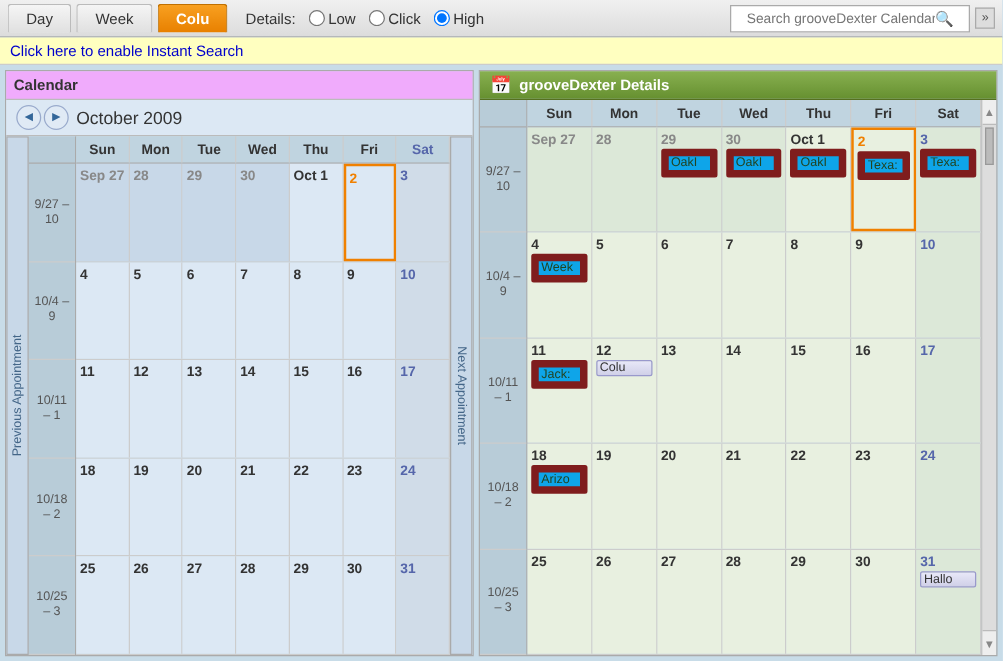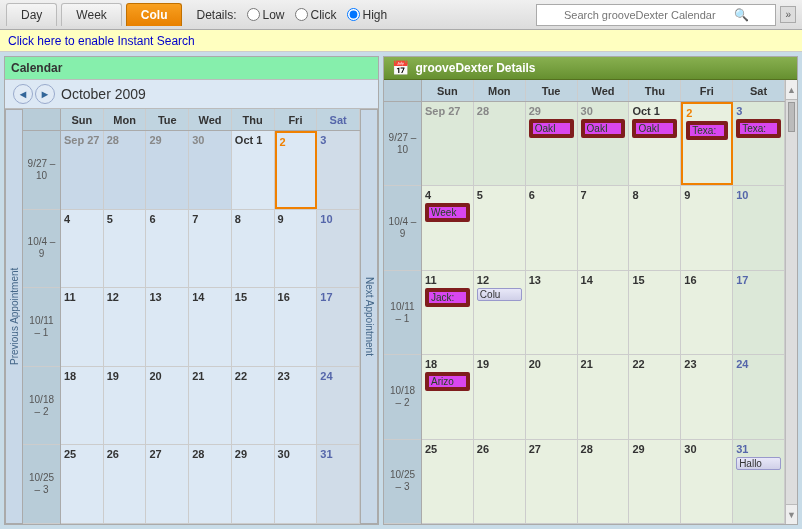--- a/index.html
+++ b/index.html
@@ -33,24 +33,23 @@
     }
     .details-label { margin-left: 10px; color: #333; }
     .detail-option { display: flex; align-items: center; gap: 3px; margin-left: 6px; color: #333; }
     .detail-option input[type=radio] { margin: 0; }
     .spacer { flex: 1; }
     .search-box {
       display: flex;
       align-items: center;
       border: 1px solid #aaa;
       background: white;
-      padding: 2px 22px;
-      width: 240px;
+      padding: 2px 12px;
+      width: 192px;
       height: 22px;
-      justify-content: center;
     }
     .search-box input {
       border: none;
       outline: none;
       font-size: 11px;
       color: #888;
       width: 170px;
     }
     .search-icon { color: #555; font-size: 12px; }
     .expand-btn { background: #ddd; border: 1px solid #aaa; padding: 2px 4px; cursor: pointer; font-size: 10px; color: #555; }
@@ -83,21 +82,21 @@
       border: 1px solid #aaa;
       flex: 0 0 375px;
       display: flex;
       flex-direction: column;
     }
 
     .panel-header {
       display: flex;
       align-items: center;
       padding: 4px 6px;
-      background: #86efac;
+      background: #f0abfc;
       border-bottom: 1px solid #bbb;
       gap: 4px;
     }
     .panel-title { font-weight: bold; font-size: 12px; color: #333; }
     .nav-btn {
       background: #e0eaf5;
       border: 1px solid #99aacc;
       border-radius: 50%;
       width: 20px;
       height: 20px;
@@ -274,22 +273,22 @@
       border-right: 1px solid #ccc;
       padding: 2px 3px;
       position: relative;
       overflow: hidden;
     }
     .right-cal-cell.other-month { background: #dce8d8; }
     .right-cal-cell.today-cell { border: 2px solid #f08000; background: #e8f0e0; }
     .right-cal-cell.weekend-cell { background: #dce8d8; }
 
     .event-chip {
-      background: #d946ef;
-      border: 4px solid #7f1d1d;
+      background: #0ea5e9;
+      border: 6px solid #7f1d1d;
       border-radius: 2px;
       padding: 0 2px;
       font-size: 10px;
       color: #224422;
       margin-top: 1px;
       white-space: nowrap;
       overflow: hidden;
       text-overflow: ellipsis;
     }
     .event-chip.btn-style {

